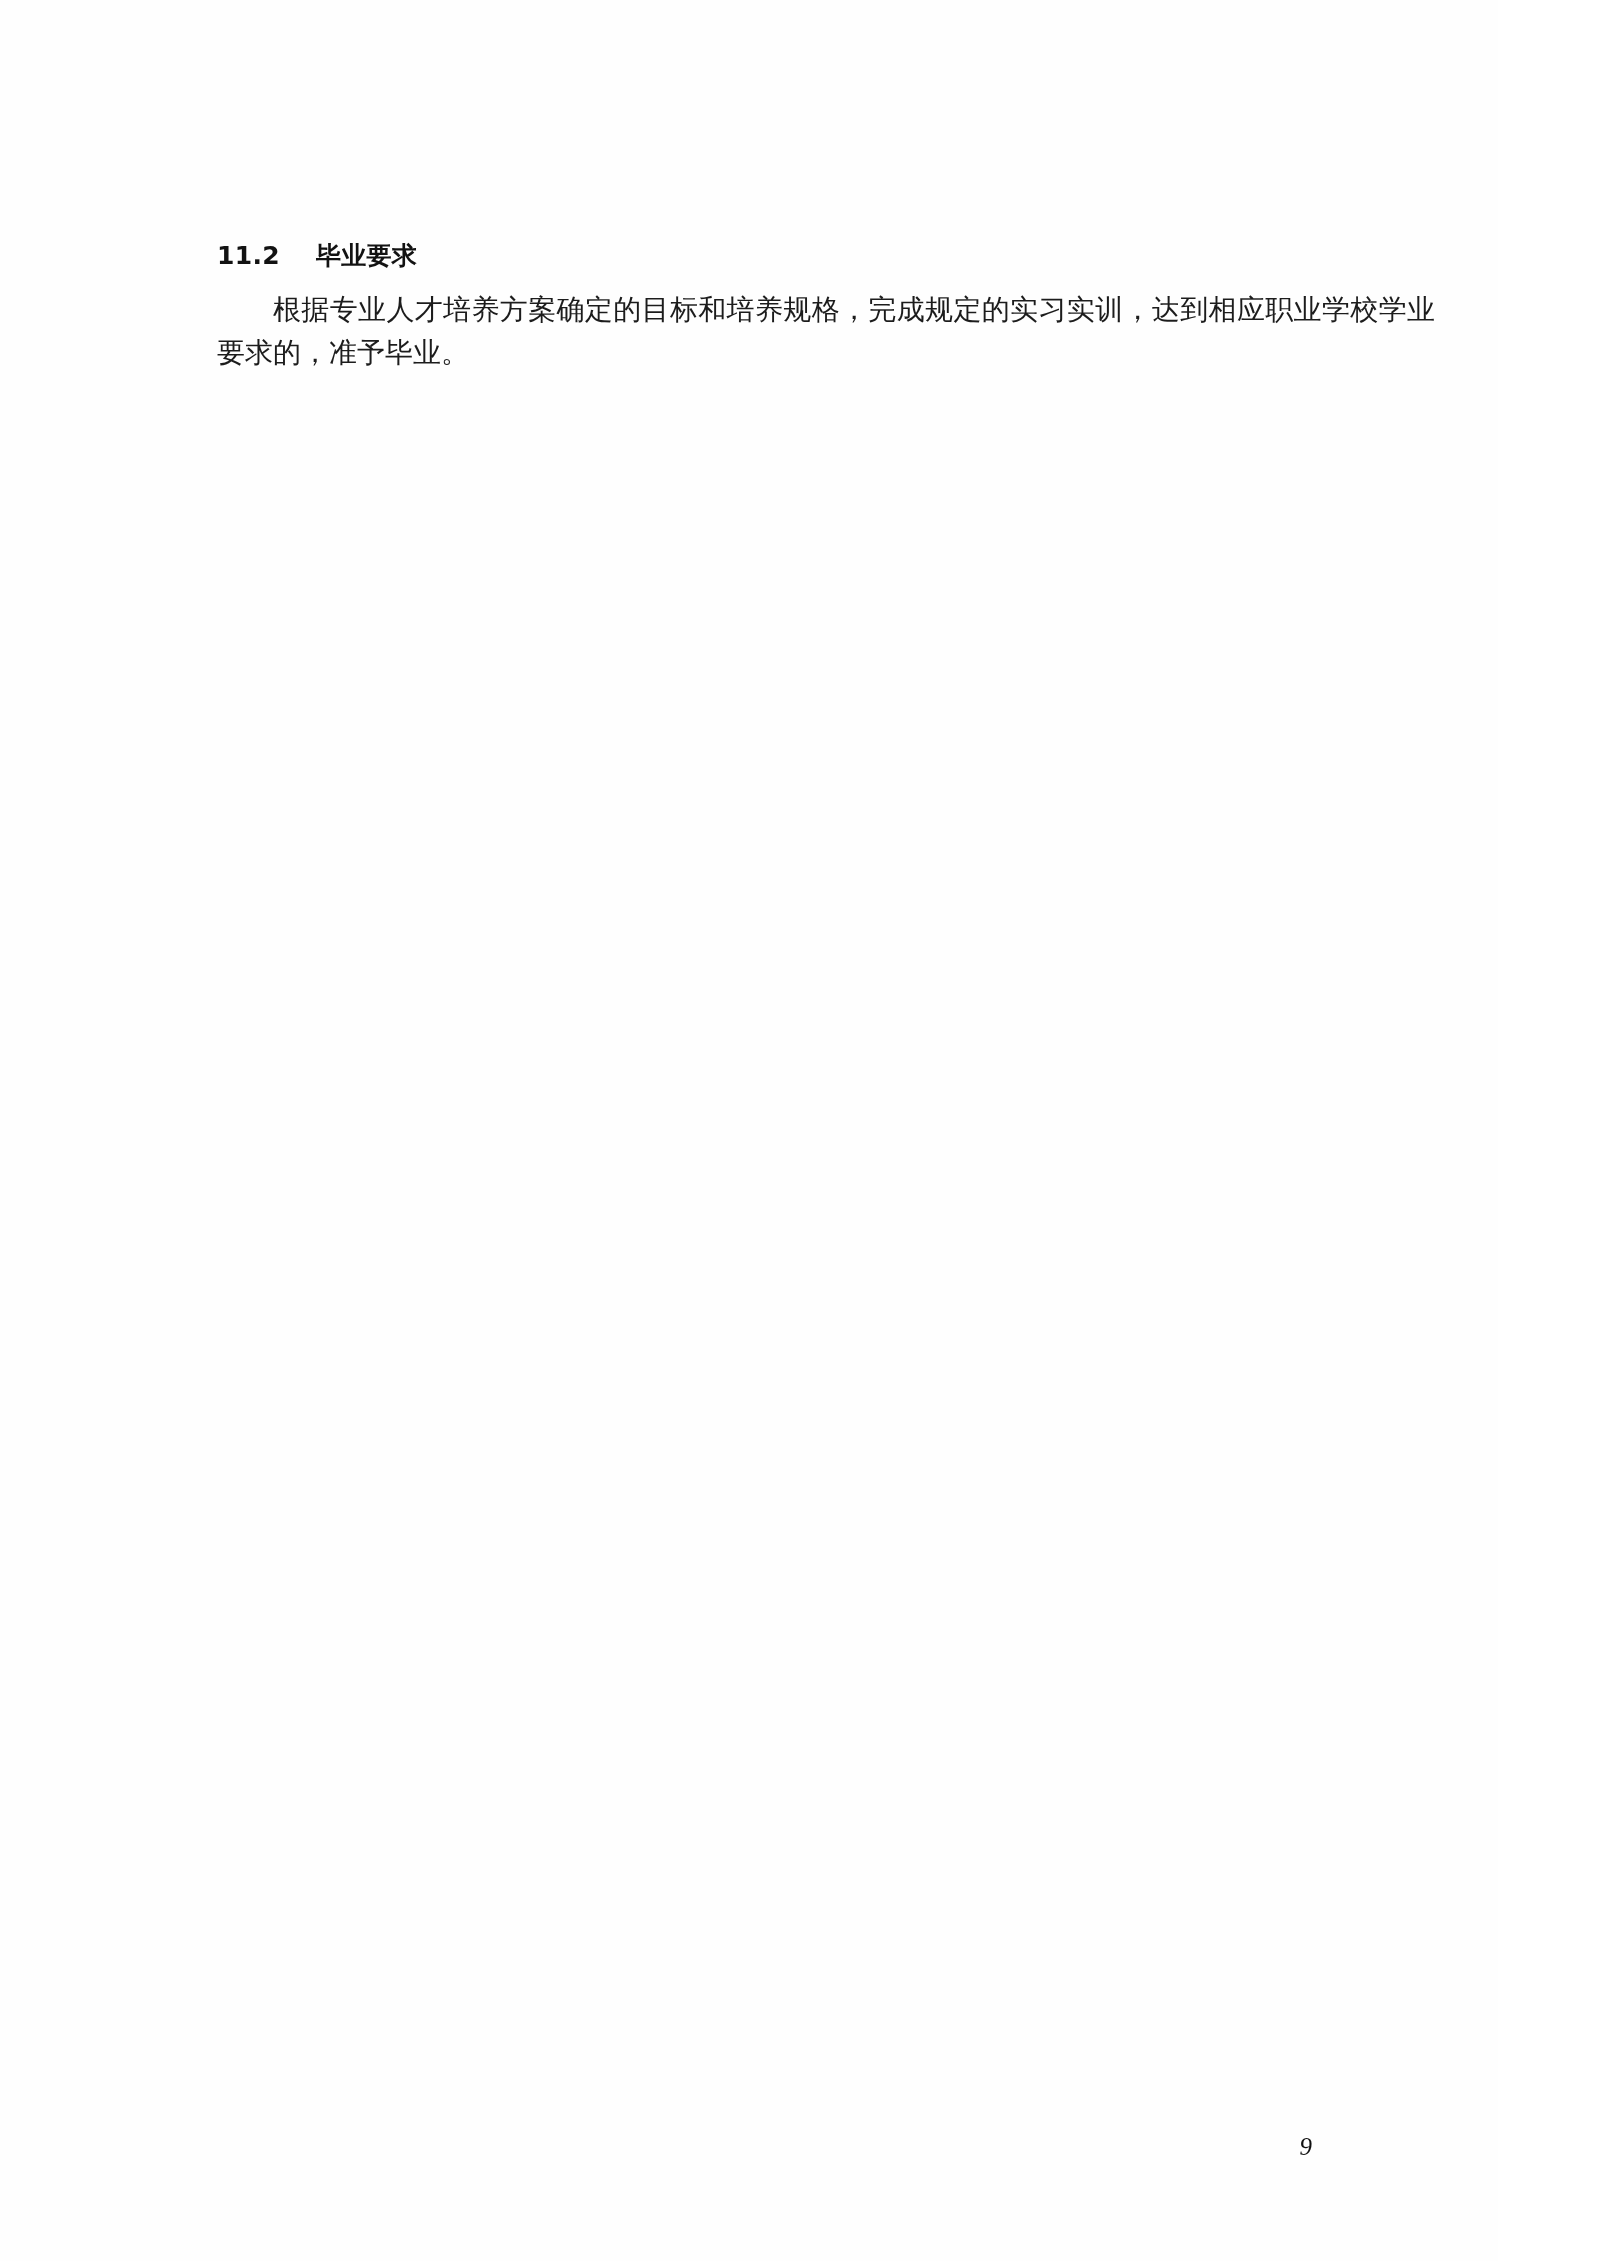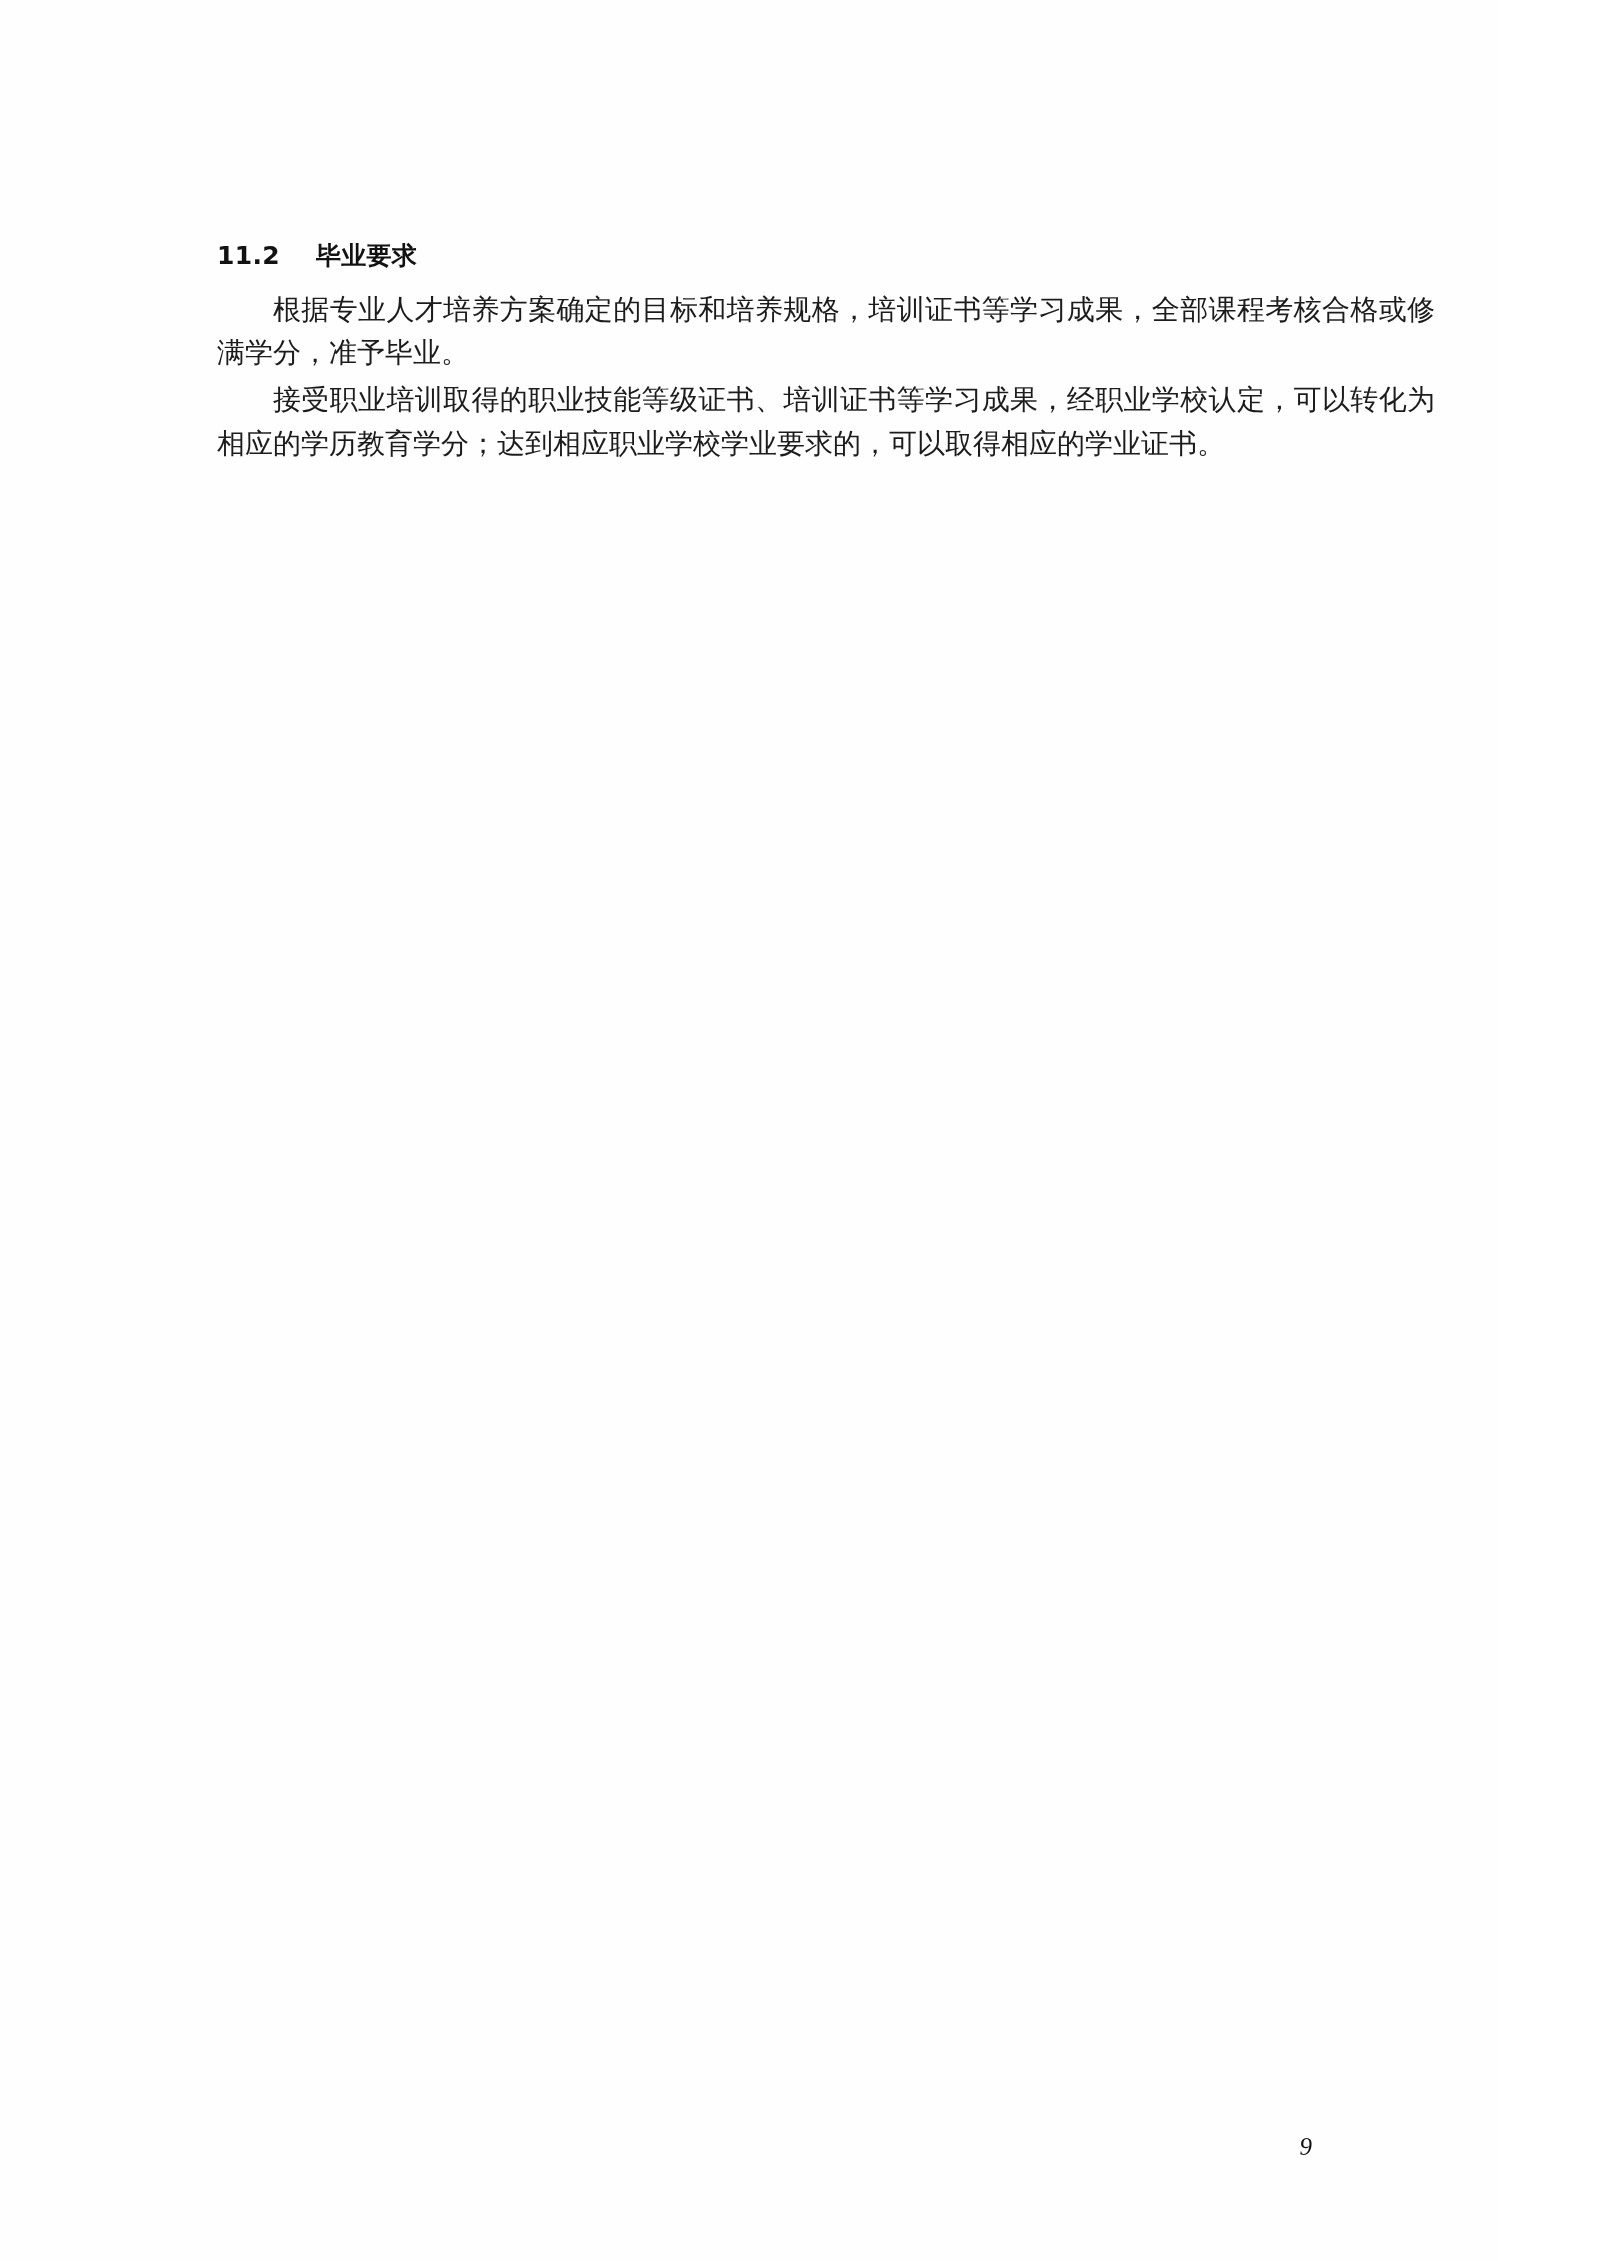--- a/index.html
+++ b/index.html
@@ -58,18 +58,17 @@
     font-size: 25px;
     color: #111;
   }
 </style>
 </head>
 <body>
 
 <div class="page">
   <div class="content">
     <h2 class="heading">11.2    毕业要求</h2>
-    <p class="para">根据专业人才培养方案确定的目标和培养规格，培训证书等学习成果，全部课程考核合格或修满学分，准予毕业。</p>
-    <p class="para">接受职业培训取得的职业技能等级证书、培训证书等学习成果，经职业学校认定，可以转化为相应的学历教育学分；达到相应职业学校学业要求的，可以取得相应的学业证书。</p>
+    <p class="para">根据专业人才培养方案确定的目标和培养规格，完成规定的实习实训，达到相应职业学校学业要求的，准予毕业。</p>
   </div>
   <div class="page-number">9</div>
 </div>
 
 
 </body></html>

